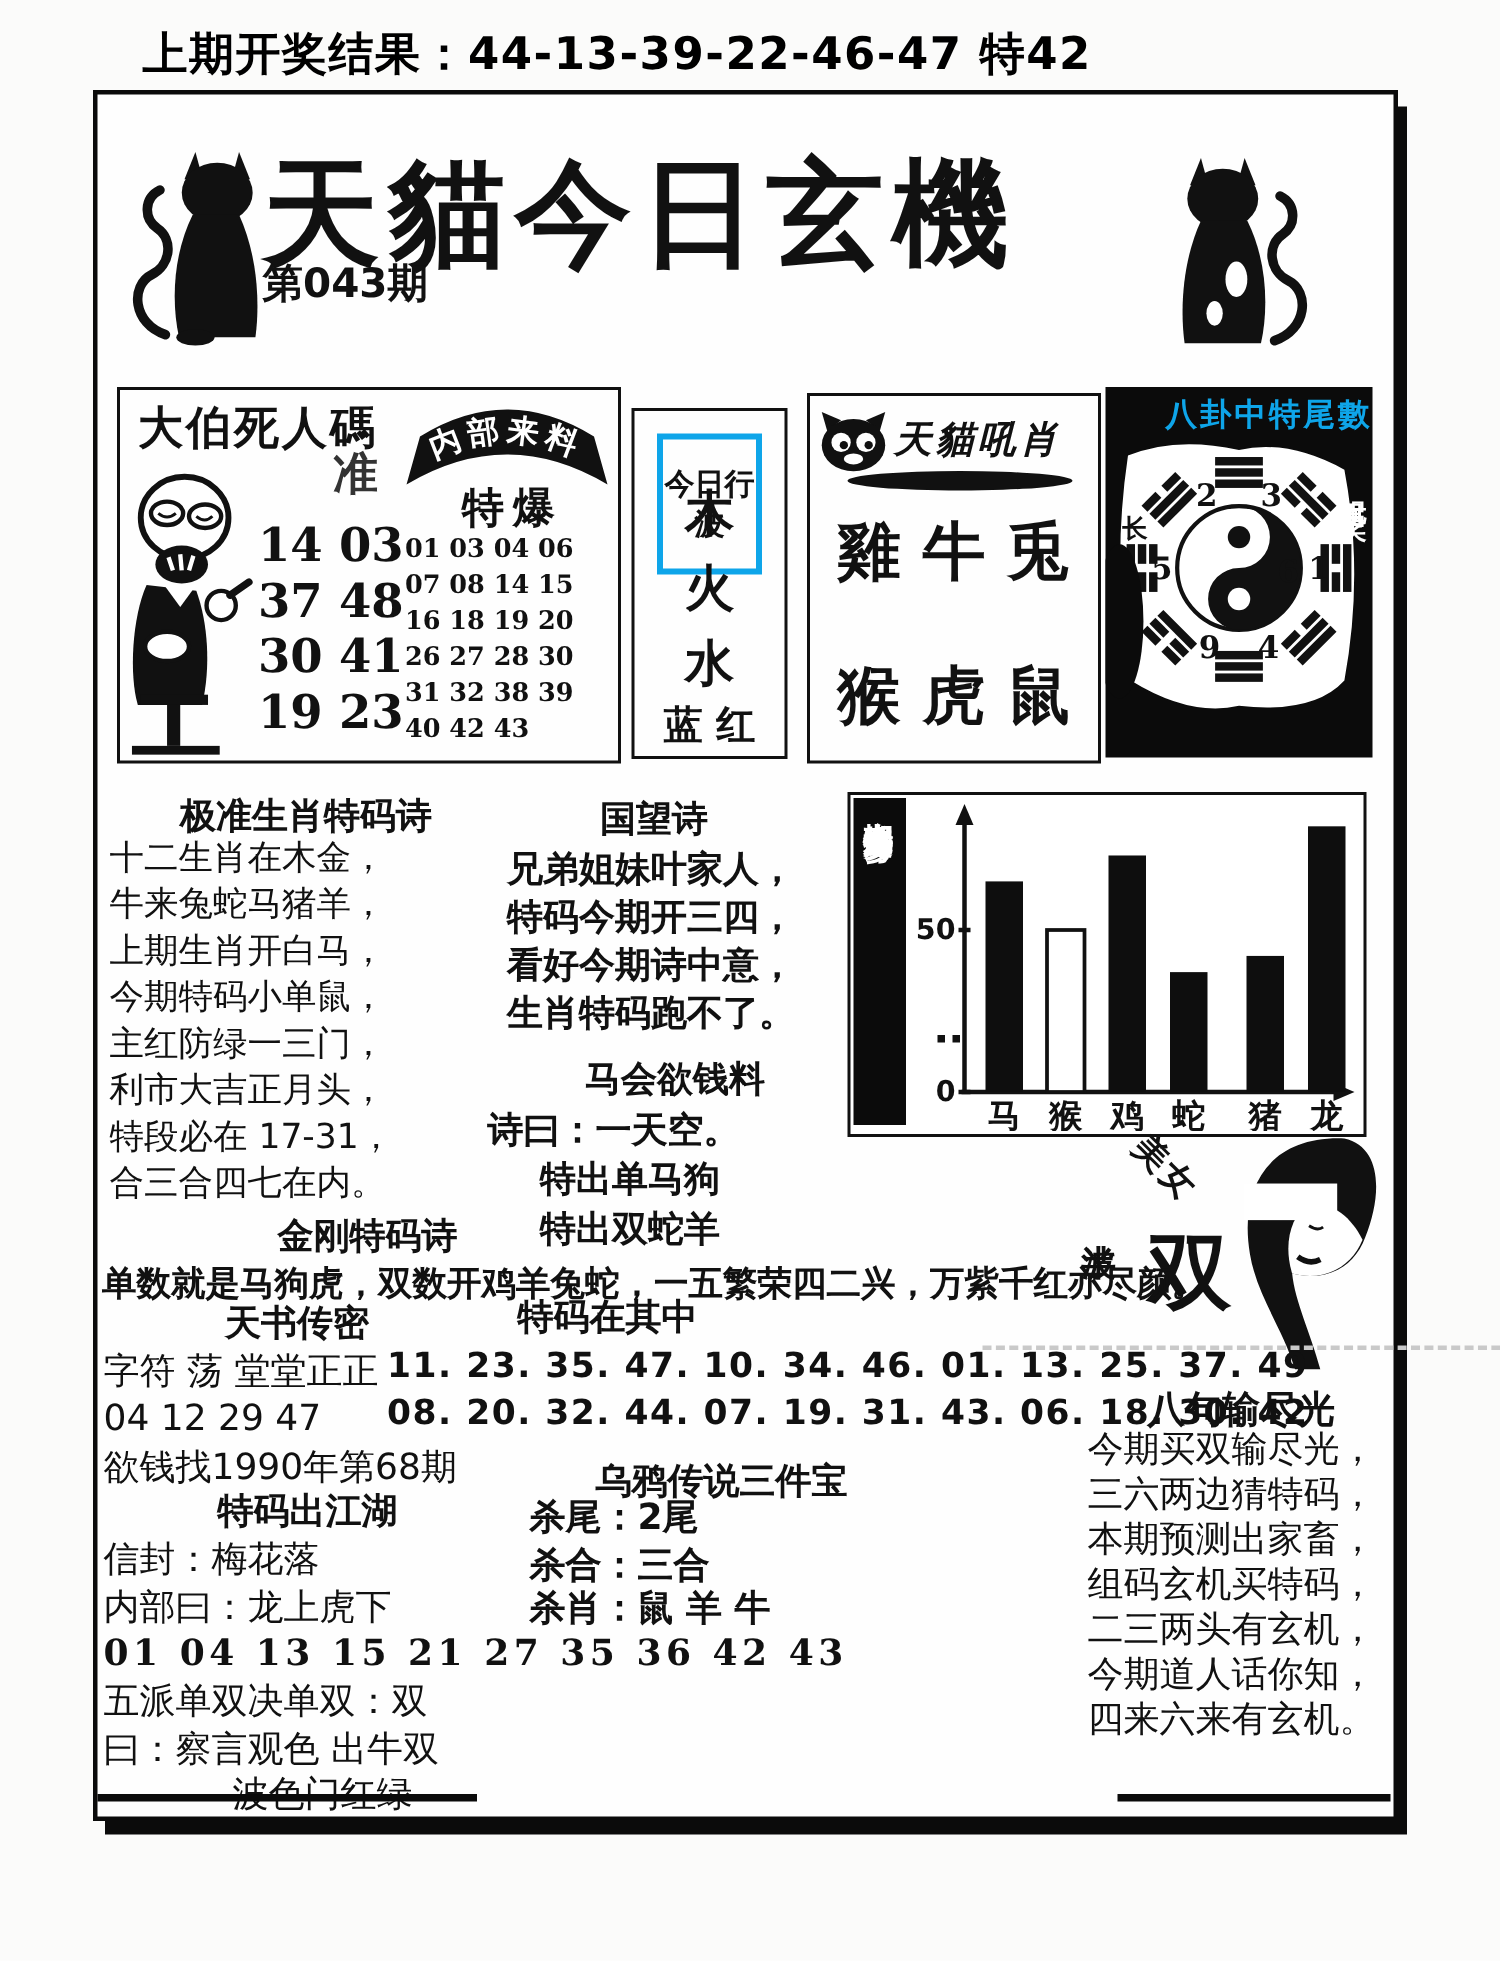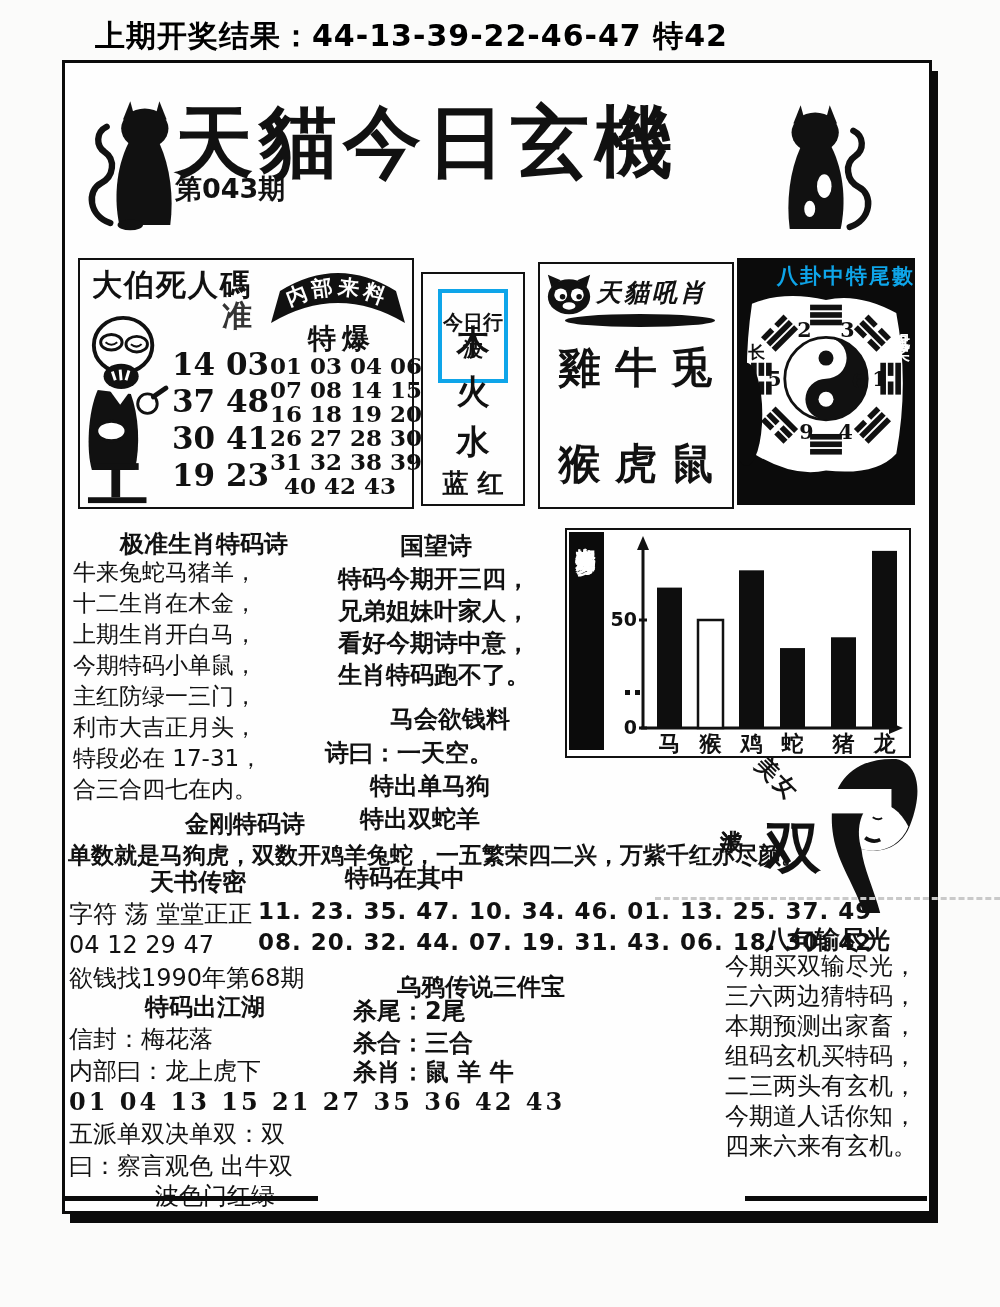--- a/index.html
+++ b/index.html
@@ -73,21 +73,21 @@
     </div>
 
     <svg class="abs" style="left:183px;top:7px;" width="150" height="60" viewBox="0 0 150 60">
       <path d="M8,56 Q75,16 142,56 L133,24 Q75,-12 17,24 Z" fill="#111"></path>
       <path id="arct" d="M18,44 Q75,10 132,44" fill="none"></path>
       <text font-size="21" font-weight="bold" fill="#fff" letter-spacing="4">
         <textPath href="#arct" startOffset="8%">内部来料</textPath>
       </text>
     </svg>
     <div class="abs b serif" style="left:212px;top:60px;width:100px;text-align:center;font-size:28px;letter-spacing:6px;">特爆</div>
-    <div class="abs" style="left:190px;top:94px;width:140px;text-align:center;font-size:23px;line-height:24px;">
+    <div class="abs" style="left:190px;top:94px;width:140px;text-align:left;font-size:17px;line-height:24px;">
       <div class="numserif line">01 03 04 06</div>
       <div class="numserif line">07 08 14 15</div>
       <div class="numserif line">16 18 19 20</div>
       <div class="numserif line">26 27 28 30</div>
       <div class="numserif line">31 32 38 39</div>
       <div class="numserif line">40 42 43</div>
     </div>
   </div>
 
   <div class="abs boxed" style="left:356px;top:209px;width:100px;height:230px;">
@@ -187,41 +187,41 @@
       </g>
       <ellipse cx="10" cy="160" rx="17" ry="55" fill="#0b0b0b"></ellipse>
       <text x="12" y="100" font-size="18" font-weight="bold" fill="#111">长</text>
     </svg>
     <div class="abs b" style="left:0;top:4px;width:100%;text-align:right;color:#0ea5e9;font-size:21px;letter-spacing:2px;font-family:Liberation Serif, serif;">八卦中特尾數</div>
     <div class="abs b vtext" style="right:1px;top:60px;color:#fff;font-size:17px;letter-spacing:4px;">祝君中奖</div>
   </div>
 
   <div class="abs b" style="left:55px;top:465px;font-size:24px;">极准生肖特码诗</div>
   <div class="abs" style="left:8px;top:494px;font-size:23px;line-height:31px;">
+    <div class="line">十二生肖在木金，</div>
     <div class="line">牛来兔蛇马猪羊，</div>
-    <div class="line">十二生肖在木金，</div>
     <div class="line">上期生肖开白马，</div>
     <div class="line">今期特码小单鼠，</div>
     <div class="line">主红防绿一三门，</div>
     <div class="line">利市大吉正月头，</div>
     <div class="line">特段必在 17-31，</div>
     <div class="line">合三合四七在内。</div>
   </div>
 
   <div class="abs b" style="left:335px;top:467px;font-size:24px;">国望诗</div>
   <div class="abs b" style="left:273px;top:500px;font-size:24px;line-height:32px;">
+    <div class="line">兄弟姐妹叶家人，</div>
     <div class="line">特码今期开三四，</div>
-    <div class="line">兄弟姐妹叶家人，</div>
     <div class="line">看好今期诗中意，</div>
     <div class="line">生肖特码跑不了。</div>
   </div>
 
   <div class="abs b" style="left:325px;top:640px;font-size:24px;">马会欲钱料</div>
   <div class="abs b" style="left:260px;top:674px;font-size:24px;">诗曰：一天空。</div>
-  <div class="abs b" style="left:305px;top:707px;font-size:24px;">特出单马狗</div>
+  <div class="abs b" style="left:295px;top:707px;font-size:24px;">特出单马狗</div>
   <div class="abs b" style="left:295px;top:740px;font-size:24px;">特出双蛇羊</div>
 
   <div class="abs boxed" style="left:500px;top:465px;width:342px;height:226px;background:#fff;">
     <div class="abs vtext b" style="left:2px;top:2px;height:218px;background:#0b0b0b;color:#fff;font-size:20px;
                 padding:0 4px;letter-spacing:1px;">今期特码走势参考</div>
     <svg id="trend-svg" class="abs" style="left:36px;top:0;" width="304" height="224" viewBox="0 0 304 224">
       <line x1="40" y1="16" x2="40" y2="198" stroke="#111" stroke-width="3"></line>
       <polygon points="40,6 34,20 46,20" fill="#111"></polygon>
       <line x1="38" y1="198" x2="292" y2="198" stroke="#111" stroke-width="3"></line>
       <polygon points="300,198 286,192 286,204" fill="#111"></polygon>

